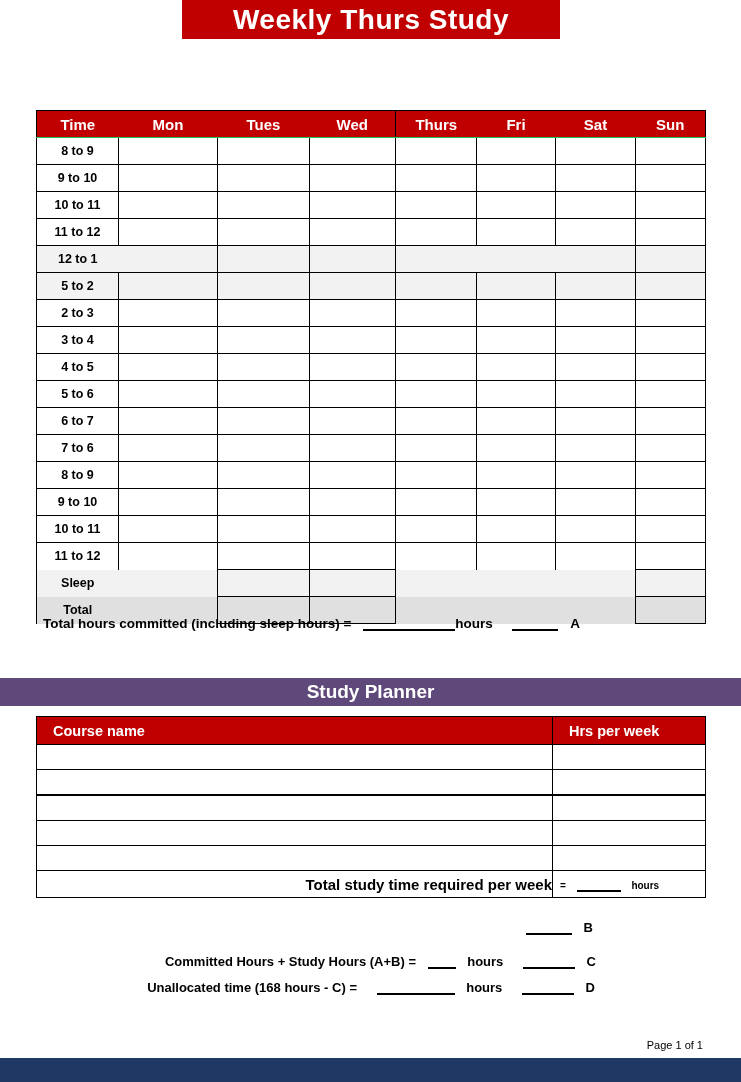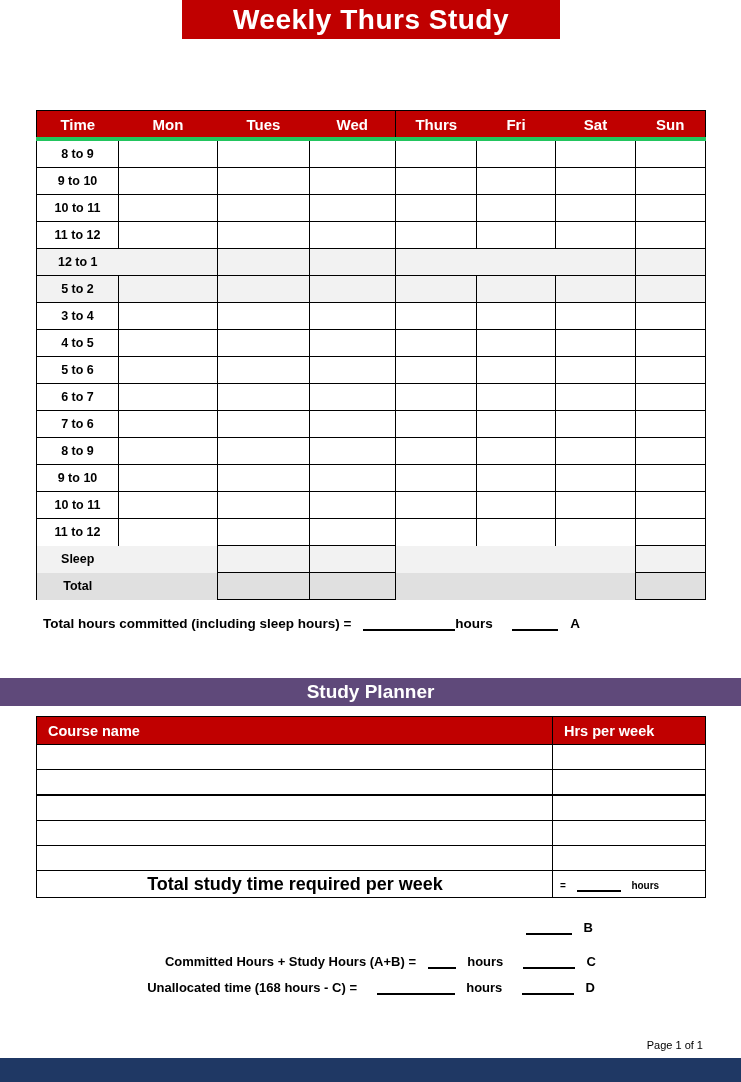--- a/index.html
+++ b/index.html
@@ -17,21 +17,21 @@
   .title-bar{
     position:absolute;left:182px;top:0;width:378px;height:39px;
     background:var(--red);color:#fff;font-weight:bold;font-size:28px;
     text-align:center;line-height:39px;letter-spacing:0.5px;
   }
   
   table{border-collapse:collapse;table-layout:fixed;}
   .weekly{position:absolute;left:36px;top:110px;width:669px;}
   .weekly th{
     background:var(--red);color:#fff;font-size:15px;font-weight:bold;
-    height:26px;border-top:1px solid #000;border-bottom:4px solid #22c55e;
+    height:26px;border-top:1px solid #000;border-bottom:1px solid #22c55e;
     text-align:center;padding:0;
   }
   .weekly th:first-child{border-left:1px solid #000;}
   .weekly th:last-child{border-right:1px solid #000;}
   .weekly th.sep{border-left:1px solid #000;}
   .weekly td{
     border-left:1px solid #000;border-top:1px solid #000;
     height:26px;padding:0;font-size:12.5px;
   }
   .weekly td:last-child{border-right:1px solid #000;}
@@ -56,26 +56,26 @@
   
   .purple-bar{
     position:absolute;left:0;top:678px;width:741px;height:28px;
     background:var(--purple);color:#fff;font-weight:bold;font-size:19px;
     text-align:center;line-height:28px;
   }
   
   .planner{position:absolute;left:36px;top:716px;width:669px;}
   .planner th{
     background:var(--red);color:#fff;font-size:14.5px;font-weight:bold;
-    text-align:left;padding:0 0 0 11px;height:27px;border:1px solid #000;
+    text-align:left;padding:0 0 0 16px;height:27px;border:1px solid #000;
   }
   .planner td{border:1px solid #000;height:24px;padding:0;}
   .planner tr.thick td{border-bottom:2px solid #000;}
   .planner td.total-label{
-    font-weight:bold;font-size:18px;text-align:center;padding-left:1px;height:26px;
+    font-weight:bold;font-size:15px;text-align:right;padding-left:1px;height:26px;
   }
   .planner td.total-value{font-weight:bold;font-size:10px;padding-left:7px;white-space:nowrap;}
   
   .sum{
     position:absolute;left:0;text-align:right;font-weight:bold;font-size:13px;
     white-space:nowrap;
   }
   .sum-b{top:920px;width:593px;}
   .sum-c{top:954px;width:596px;}
   .sum-d{top:980px;width:595px;}
@@ -168,20 +168,30 @@
         <td class="lbl">5 to 2</td>
         <td></td>
         <td></td>
         <td></td>
         <td></td>
         <td></td>
         <td></td>
         <td></td>
       </tr>
       <tr class="v-normal">
+        <td class="lbl">2 to 3</td>
+        <td></td>
+        <td></td>
+        <td></td>
+        <td></td>
+        <td></td>
+        <td></td>
+        <td></td>
+      </tr>
+      <tr class="v-normal">
         <td class="lbl">3 to 4</td>
         <td></td>
         <td></td>
         <td></td>
         <td></td>
         <td></td>
         <td></td>
         <td></td>
       </tr>
       <tr class="v-normal">

